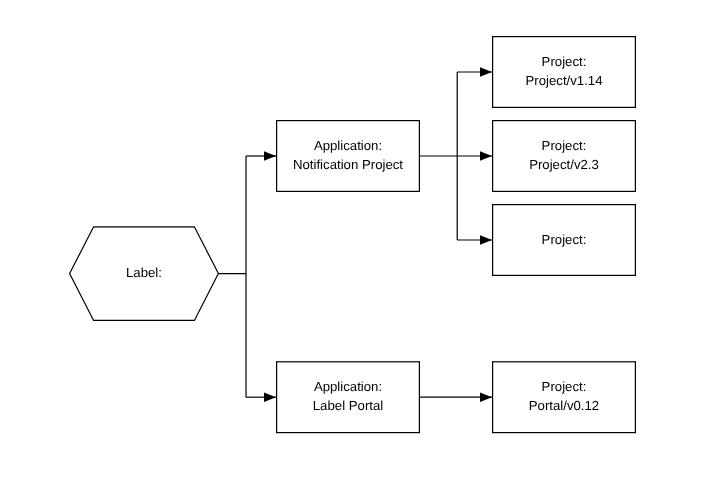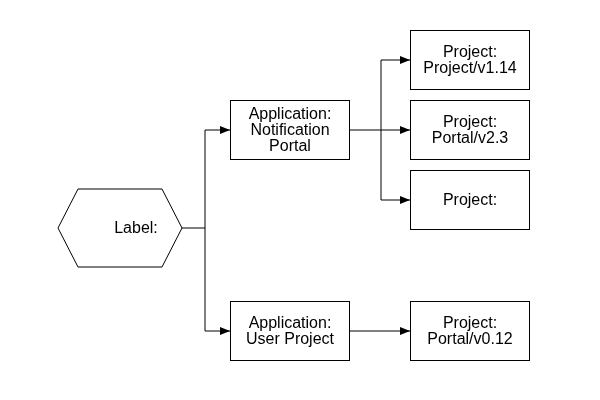--- a/index.html
+++ b/index.html
@@ -44,31 +44,31 @@
   }
   .node {
     position: absolute;
     box-sizing: border-box;
     display: flex;
     flex-direction: column;
     align-items: center;
     justify-content: center;
     text-align: center;
     color: var(--text);
-    font-size: 16px;
+    font-size: 11px;
     line-height: 16px;
   }
   .node.rect {
     width: 120px;
     height: 60px;
     background: var(--node-fill);
     border: 1px solid var(--stroke);
   }
   .node.hex {
-    left: 74px;
+    left: 58px;
     top: 189px;
     width: 124px;
     height: 78px;
     background: transparent;
     border: none;
   }
 </style>
 </head>
 <body>
 
@@ -94,36 +94,36 @@
 
     <path d="M350,331 L410,331" marker-end="url(#arrow)"></path>
   </svg>
 
   <div class="node hex">
     <span>Label:</span>
   </div>
 
   <div class="node rect" style="left:230px;top:100px">
     <span>Application:</span>
-    <span>Notification Portal</span>
+    <span>Notification Project</span>
   </div>
 
   <div class="node rect" style="left:230px;top:301px">
     <span>Application:</span>
-    <span>User Project</span>
+    <span>Label Portal</span>
   </div>
 
   <div class="node rect" style="left:410px;top:30px">
     <span>Project:</span>
     <span>Project/v1.14</span>
   </div>
 
   <div class="node rect" style="left:410px;top:100px">
     <span>Project:</span>
-    <span>Portal/v2.3</span>
+    <span>Project/v2.3</span>
   </div>
 
   <div class="node rect" style="left:410px;top:170px">
     <span>Project:</span>
   </div>
 
   <div class="node rect" style="left:410px;top:301px">
     <span>Project:</span>
     <span>Portal/v0.12</span>
   </div>

